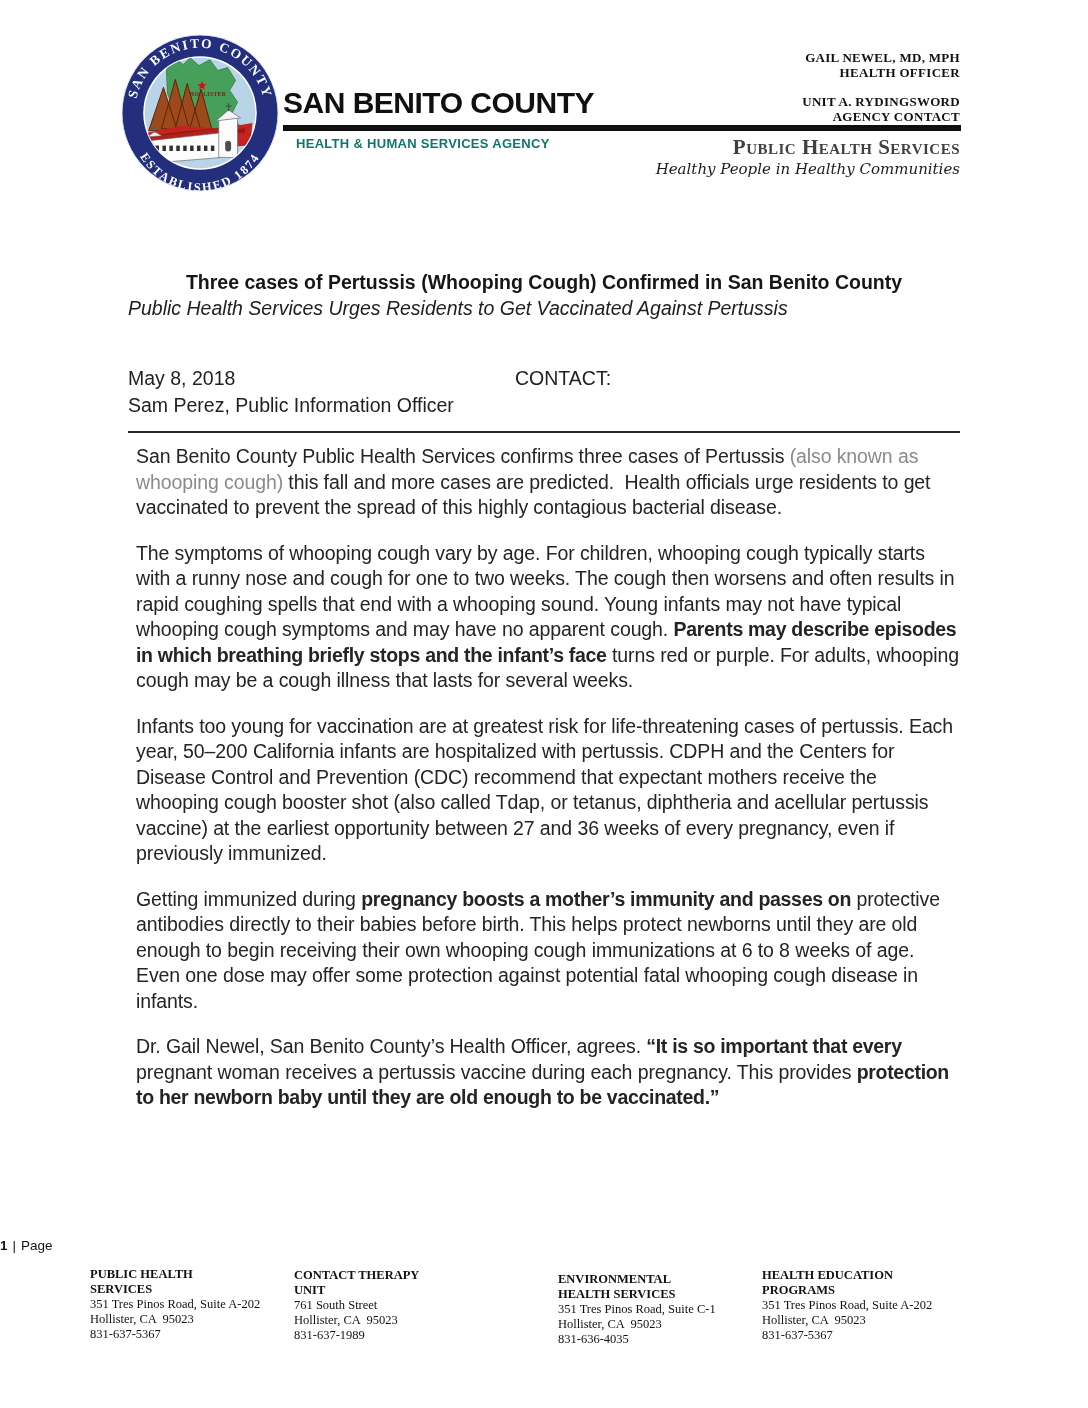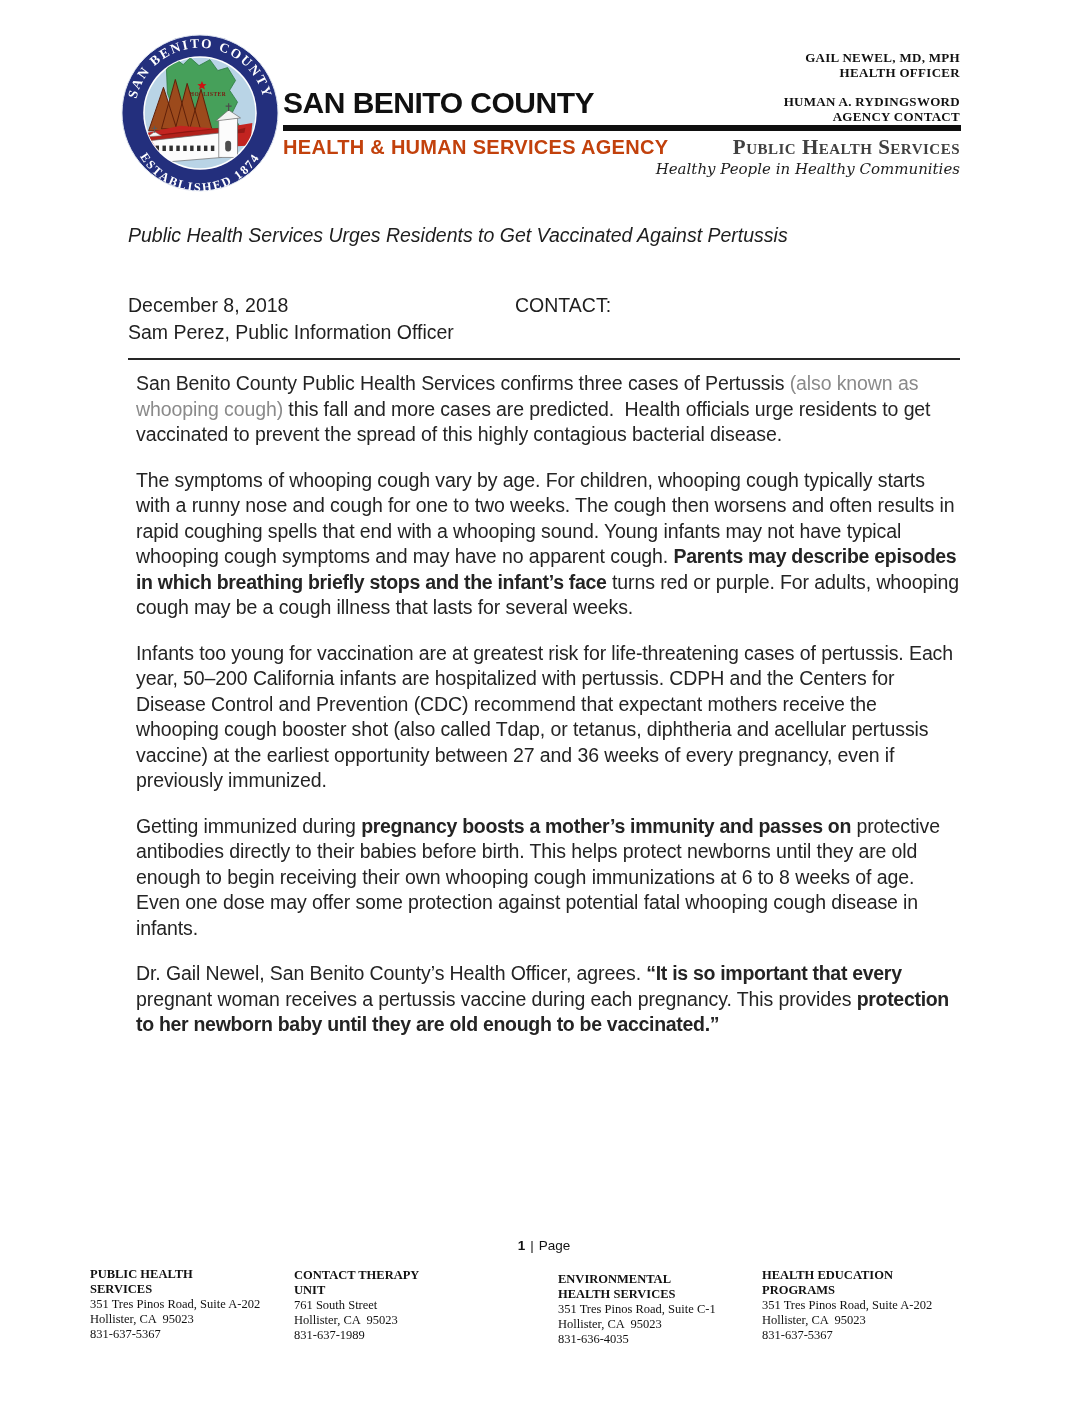--- a/index.html
+++ b/index.html
@@ -11,22 +11,22 @@
   .ring-text-top{fill:#fff;font-family:"Liberation Serif",serif;font-weight:bold;
                  font-size:13.5px;letter-spacing:2px;}
   .ring-text-bot{fill:#fff;font-family:"Liberation Serif",serif;font-weight:bold;
                  font-size:12.5px;letter-spacing:2px;}
   .seal-inner-label{font-family:"Liberation Serif",serif;font-weight:bold;font-size:5.5px;
                  letter-spacing:.5px;fill:#7c150d;}
 
   .org-name{position:absolute;left:283px;top:86px;font-size:30px;font-weight:bold;
             letter-spacing:-.5px;color:#101010;white-space:nowrap;}
   .header-rule{position:absolute;left:283px;top:125px;width:678px;height:6px;background:#0f0f0f;}
-  .org-sub{position:absolute;left:283px;top:136px;font-size:20px;font-weight:700;
-           letter-spacing:.3px;color:#c2410c;white-space:nowrap;}
+  .org-sub{position:absolute;left:296px;top:136px;font-size:13px;font-weight:700;
+           letter-spacing:.3px;color:#0f766e;white-space:nowrap;}
 
   .officials{position:absolute;right:128px;top:50px;text-align:right;
              font-family:"Liberation Serif",serif;font-weight:bold;font-size:13px;
              line-height:15px;letter-spacing:.3px;color:#111;}
   .official{margin-bottom:14px;}
 
   .dept{position:absolute;right:128px;top:135px;font-family:"Liberation Serif",serif;
         font-weight:bold;font-size:21px;font-variant:small-caps;letter-spacing:.5px;
         color:#404040;white-space:nowrap;}
   .tagline{position:absolute;right:128px;top:160px;font-family:"DejaVu Serif",serif;
@@ -47,21 +47,21 @@
   .divider{margin-top:12px;border-bottom:2px solid #262626;height:0;}
 
   .paragraphs p{font-size:19.5px;line-height:25.5px;margin:20px 0 0 8px;
                 color:#242424;white-space:pre-wrap;letter-spacing:-.1px;}
   .paragraphs p:first-child{margin-top:11px;}
   .seg-n{}
   .seg-gray{color:#8a8a8a;}
   .seg-b{font-weight:bold;letter-spacing:-.3px;}
 
   
-  .pagenum{position:absolute;left:0;top:1238px;width:1088px;text-align:center;
+  .pagenum{position:absolute;left:0;top:1238px;width:1088px;
            font-size:13.5px;color:#111;}
   .pagenum .num{font-weight:bold;}
   .pagenum .sep{margin:0 5px;}
   .office{position:absolute;width:230px;text-align:left;
           font-family:"Liberation Serif",serif;font-size:12.5px;line-height:15px;color:#111;}
   .office-name{font-weight:bold;}
   .office-line{white-space:pre;}
   .office-1{left:90px;top:1267px;}
   .office-2{left:294px;top:1268px;}
   .office-3{left:558px;top:1272px;}
@@ -124,33 +124,34 @@
   <div class="org-name">SAN BENITO COUNTY</div>
   <div class="header-rule"></div>
   <div class="org-sub">HEALTH &amp; HUMAN SERVICES AGENCY</div>
 
   <div class="officials" id="officials">
       <div class="official">
         <div>GAIL NEWEL, MD, MPH</div>
         <div>HEALTH OFFICER</div>
       </div>
       <div class="official">
-        <div>HUMAN A. RYDINGSWORD</div>
+        <div>UNIT A. RYDINGSWORD</div>
         <div>AGENCY CONTACT</div>
       </div>
     </div>
 
   <div class="dept">Public Health Services</div>
   <div class="tagline">Healthy People in Healthy Communities</div>
 
   <div class="content">
+    <h2 class="headline">Three cases of Pertussis (Whooping Cough) Confirmed in San Benito County</h2>
     <h3 class="subheadline">Public Health Services Urges Residents to Get Vaccinated Against Pertussis</h3>
 
     <div class="release-grid">
-      <div>December 8, 2018</div>
+      <div>May 8, 2018</div>
       <div>CONTACT:</div>
       <div>Sam Perez, Public Information Officer</div>
     </div>
 
     <div class="divider"></div>
 
     <div class="paragraphs" id="paragraphs">
         <p><span class="seg-n">San Benito County Public Health Services confirms three cases of Pertussis </span><span class="seg-gray">(also known as whooping cough)</span><span class="seg-n"> this fall and more cases are predicted.  Health officials urge residents to get vaccinated to prevent the spread of this highly contagious bacterial disease.</span></p>
         <p><span class="seg-n">The symptoms of whooping cough vary by age. For children, whooping cough typically starts with a runny nose and cough for one to two weeks. The cough then worsens and often results in rapid coughing spells that end with a whooping sound. Young infants may not have typical whooping cough symptoms and may have no apparent cough. </span><span class="seg-b">Parents may describe episodes in which breathing briefly stops and the infant’s face</span><span class="seg-n"> turns red or purple. For adults, whooping cough may be a cough illness that lasts for several weeks.</span></p>
         <p><span class="seg-n">Infants too young for vaccination are at greatest risk for life-threatening cases of pertussis. Each year, 50–200 California infants are hospitalized with pertussis. CDPH and the Centers for Disease Control and Prevention (CDC) recommend that expectant mothers receive the whooping cough booster shot (also called Tdap, or tetanus, diphtheria and acellular pertussis vaccine) at the earliest opportunity between 27 and 36 weeks of every pregnancy, even if previously immunized.</span></p>

